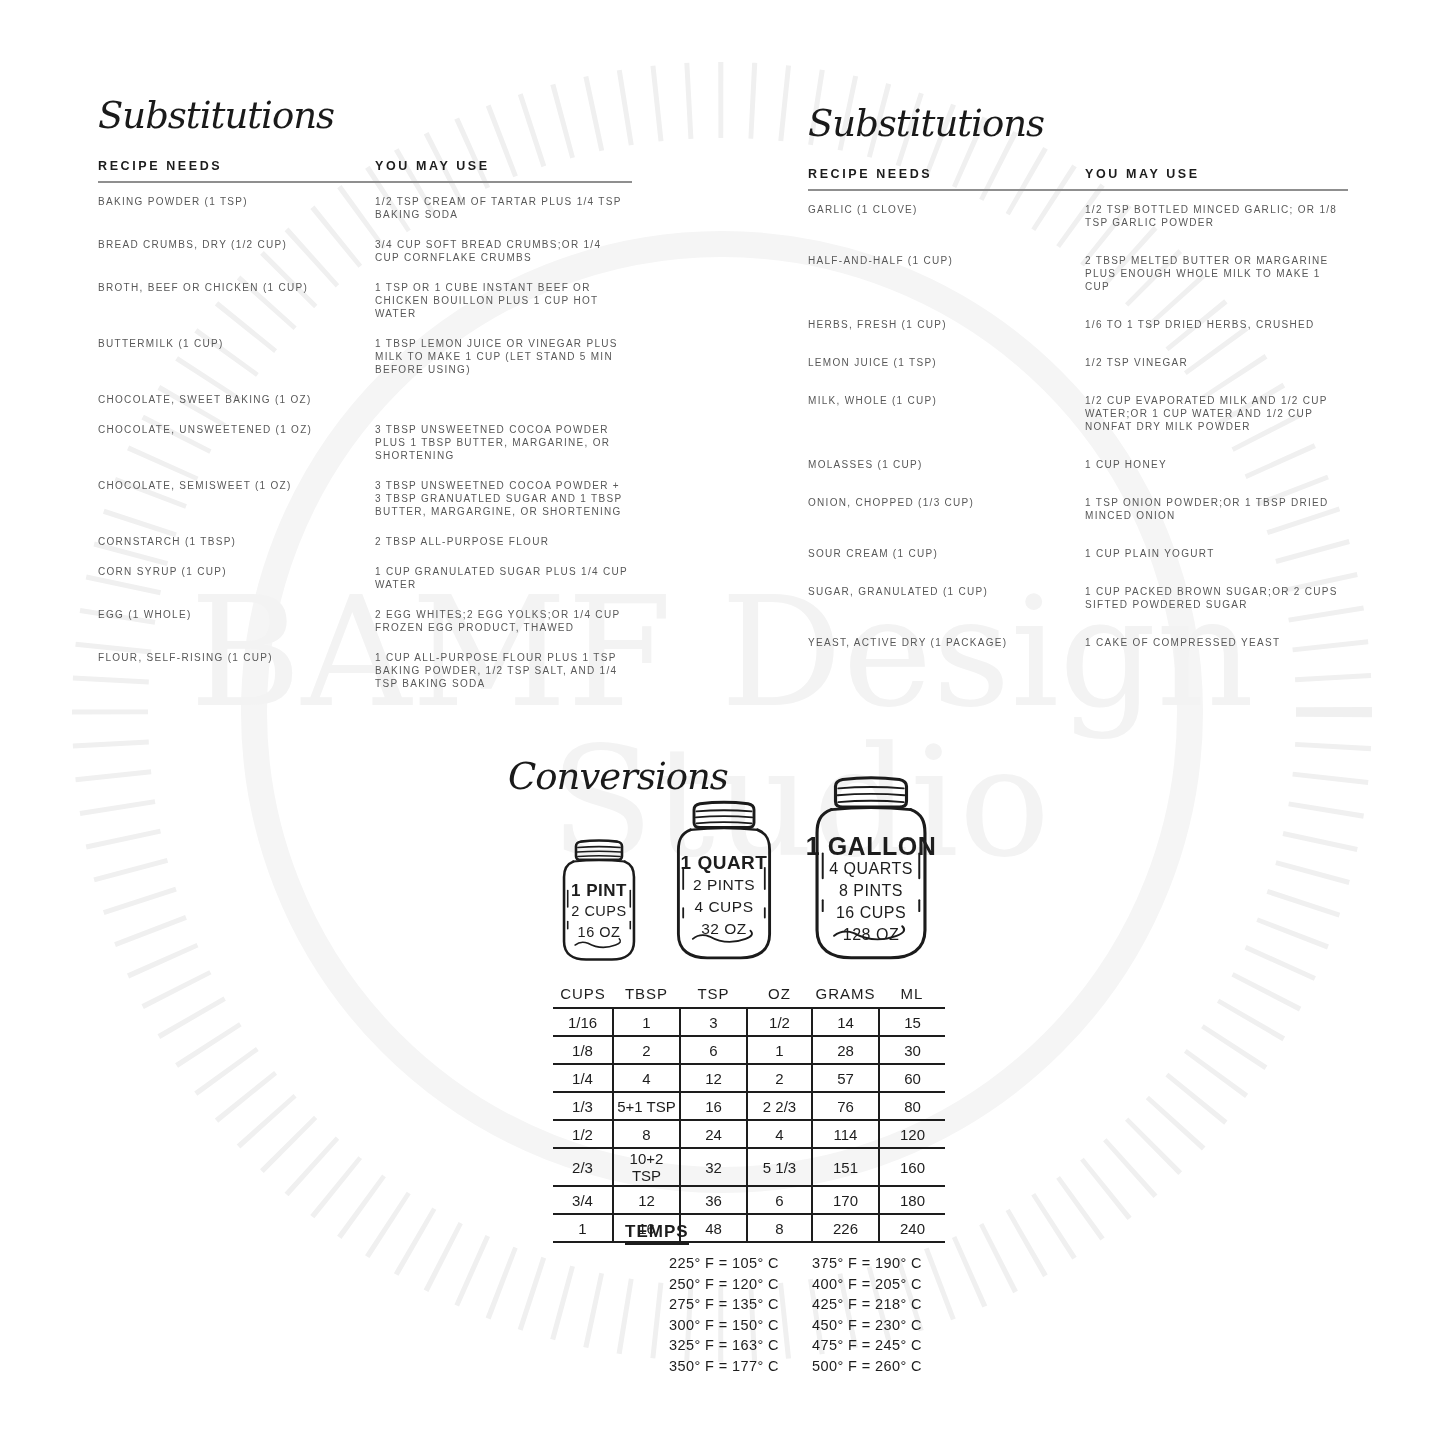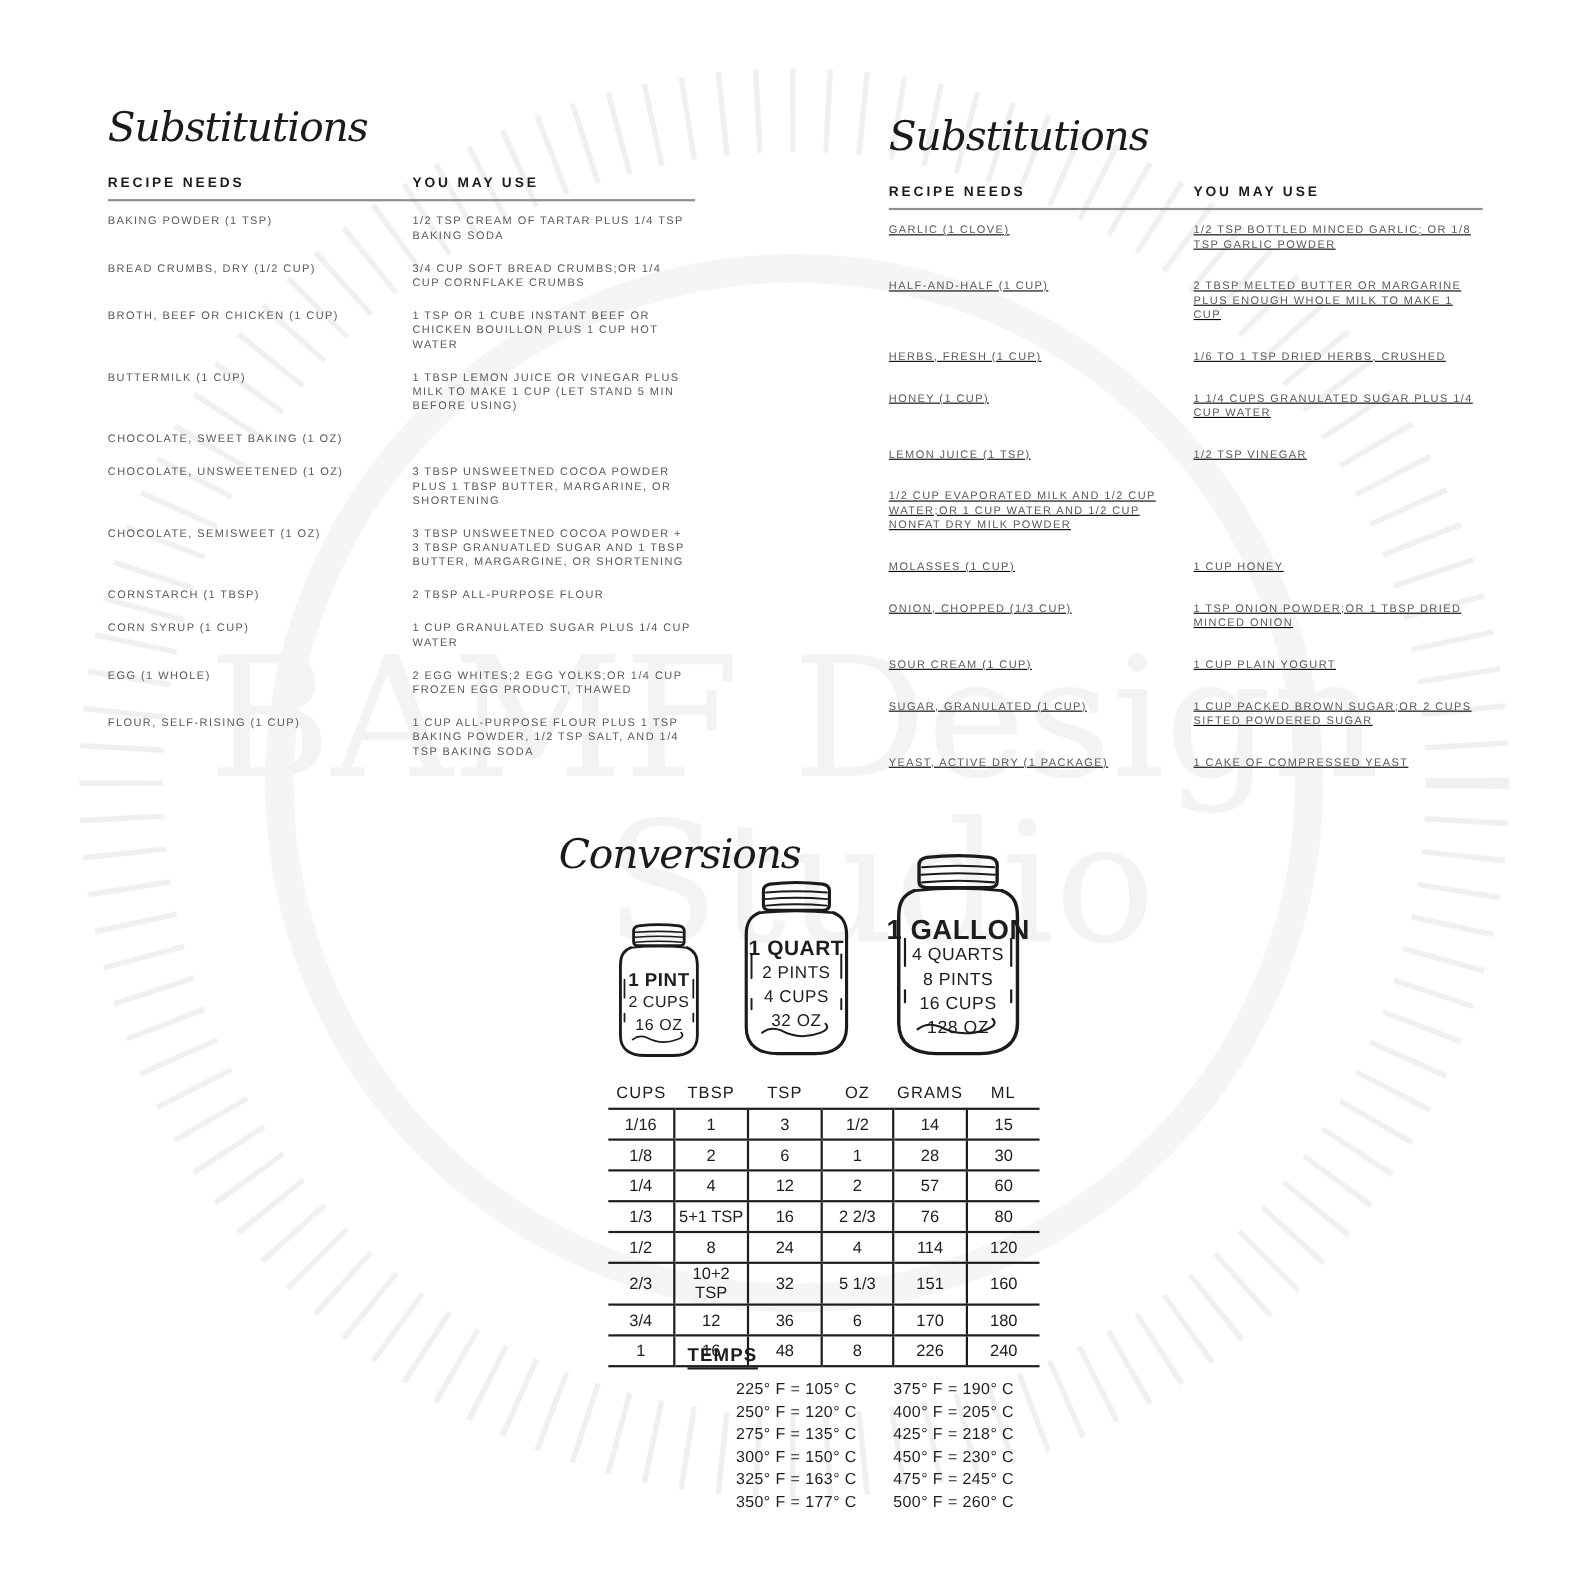--- a/index.html
+++ b/index.html
@@ -21,21 +21,21 @@
   .sub-header{
     display:grid;grid-template-columns:277px 1fr;
     border-bottom:2px solid #8f8f8f;padding-bottom:8px;margin-top:24px;
   }
   .col-header{
     font-size:12.5px;font-weight:bold;color:#1c1c1c;letter-spacing:2.6px;
   }
   .sub-rows{margin-top:12px;}
   .sub-row{display:grid;grid-template-columns:277px 1fr;}
   .sub-left .sub-row{margin-bottom:17px;}
-  .sub-right .sub-row{margin-bottom:25px;text-decoration:underline;}
+  .sub-right .sub-row{margin-bottom:25px;}
   .need,.use{
     font-size:10px;color:#585858;letter-spacing:1.3px;line-height:13px;
   }
   .use{padding-right:4px;}
   
   .conv-title{position:absolute;left:508px;top:727px;z-index:2;}
   .jar{position:absolute;z-index:2;}
   .jar svg{position:absolute;left:0;top:0;}
   .jar-sketch{stroke:#1b1b1b;fill:none;stroke-linecap:round;stroke-linejoin:round;}
   .jar-text{
@@ -173,31 +173,28 @@
         <div class="sub-row">
           <div class="need">HALF-AND-HALF (1 CUP)</div>
           <div class="use">2 TBSP MELTED BUTTER OR MARGARINE PLUS ENOUGH WHOLE MILK TO MAKE 1 CUP</div>
         </div>
 
         <div class="sub-row">
           <div class="need">HERBS, FRESH (1 CUP)</div>
           <div class="use">1/6 TO 1 TSP DRIED HERBS, CRUSHED</div>
         </div>
 
-        <div class="sub-row">
-          <div class="need">HONEY (1 CUP)</div>
-          <div class="use">1 1/4 CUPS GRANULATED SUGAR PLUS 1/4 CUP WATER</div>
-        </div>
 
         <div class="sub-row">
           <div class="need">LEMON JUICE (1 TSP)</div>
           <div class="use">1/2 TSP VINEGAR</div>
         </div>
 
         <div class="sub-row">
+          <div class="need">MILK, WHOLE (1 CUP)</div>
           <div class="use">1/2 CUP EVAPORATED MILK AND 1/2 CUP WATER;OR 1 CUP WATER AND 1/2 CUP NONFAT DRY MILK POWDER</div>
         </div>
 
         <div class="sub-row">
           <div class="need">MOLASSES (1 CUP)</div>
           <div class="use">1 CUP HONEY</div>
         </div>
 
         <div class="sub-row">
           <div class="need">ONION, CHOPPED (1/3 CUP)</div>

